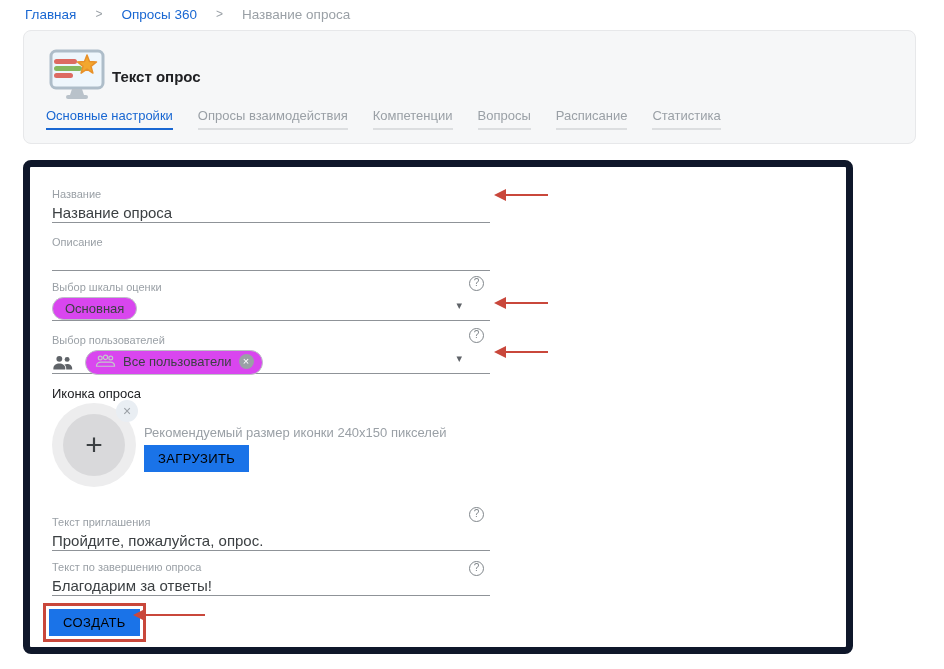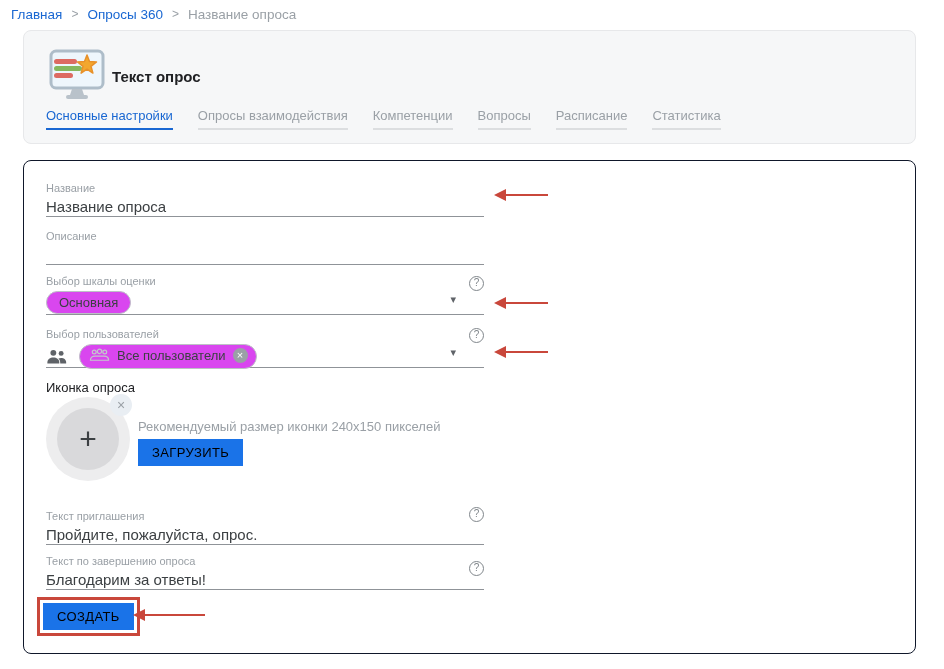--- a/index.html
+++ b/index.html
@@ -1,38 +1,38 @@
 <!DOCTYPE html>
 <html><head>
 <meta charset="utf-8">
 <style>
   * { margin:0; padding:0; box-sizing:border-box; }
   body { background:#fff; }
   .page { position:relative; width:944px; height:669px; background:#ffffff;
           font-family:"Liberation Sans", sans-serif; overflow:hidden; }
 
   
-  .breadcrumb { position:absolute; left:11px; top:7px; font-size:13.5px; display:flex; gap:9px; align-items:flex-start; }
+  .breadcrumb { position:absolute; left:25px; top:7px; font-size:13.5px; display:flex; gap:19px; align-items:flex-start; }
   .crumb-link { color:#1967d2; text-decoration:none; cursor:pointer; }
   .crumb-sep { color:#9aa0a6; font-size:12px; }
   .crumb-current { color:#9aa0a6; }
 
   
   .header-card { position:absolute; left:23px; top:30px; width:893px; height:114px;
                  background:#f6f7f8; border:1px solid #e7e8ea; border-radius:8px; }
   .hicon { position:absolute; left:25px; top:18px; width:56px; height:52px; }
   .htitle { position:absolute; left:88px; top:37px; font-size:15px; font-weight:bold; color:#202124; }
   .tabs { position:absolute; left:22px; top:77px; display:flex; gap:25px; }
   .tab { font-size:13px; color:#9aa0a6; padding-bottom:5px; border-bottom:2px solid #dcdee0;
          text-decoration:none; cursor:pointer; white-space:nowrap; }
   .tab.active { color:#1967d2; border-bottom-color:#1967d2; }
 
   
-  .form-card { position:absolute; left:23px; top:160px; width:893px; height:494px;
-               background:#ffffff; border:1px solid #0f172a; border-radius:8px; }
+  .form-card { position:absolute; left:23px; top:160px; width:830px; height:494px;
+               background:#ffffff; border:7px solid #0f172a; border-radius:8px; }
 
   .field { position:absolute; left:22px; width:438px; border-bottom:1px solid #8f9398; }
   .flabel { font-size:11px; color:#9aa0a6; padding-top:1px; }
   .fvalue { font-size:15px; color:#3c4043; margin-top:4px; }
   .f-name     { top:20px;  height:36px; }
   .f-desc     { top:68px;  height:36px; }
   .f-scale    { top:113px; height:41px; }
   .f-users    { top:166px; height:41px; }
   .f-invite   { top:348px; height:36px; }
   .f-complete { top:393px; height:36px; }

